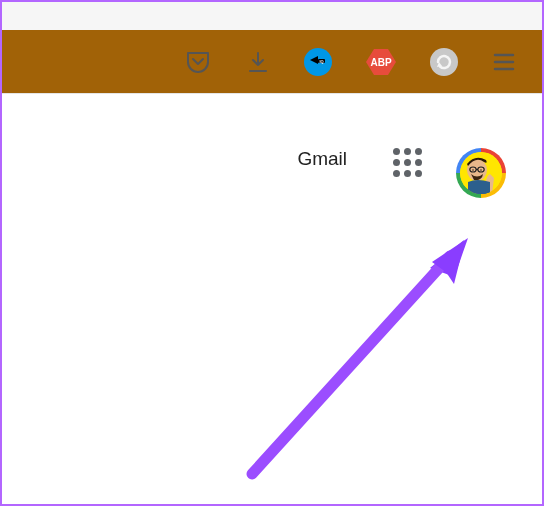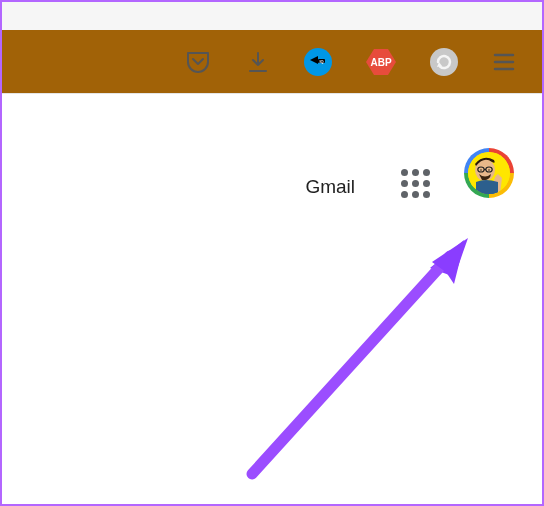--- a/index.html
+++ b/index.html
@@ -68,23 +68,23 @@
     justify-content: center;
   }
   .content {
     position: relative;
     height: 410px;
     background: #fff;
   }
   .nav-row {
     position: absolute;
     top: 54px;
-    right: 28px;
-    display: flex;
-    align-items: flex-end;
+    right: 36px;
+    display: flex;
+    align-items: flex-start;
     gap: 26px;
   }
   .nav-link {
     font-size: 19px;
     color: #222;
     cursor: pointer;
   }
   .apps-grid {
     display: grid;
     grid-template-columns: repeat(3, 7px);

